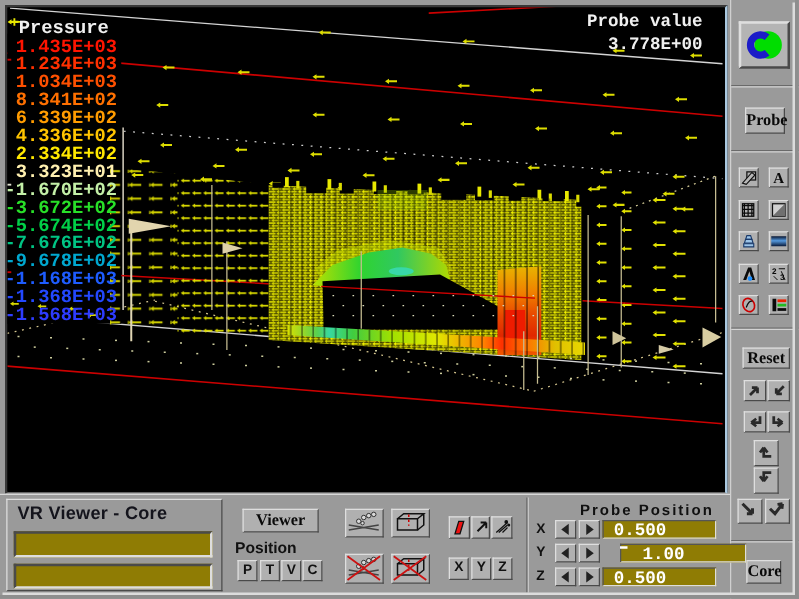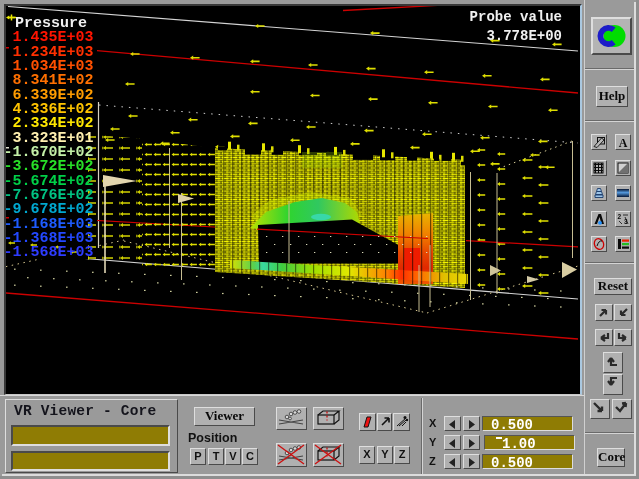--- a/index.html
+++ b/index.html
@@ -365,21 +365,21 @@
 <div class="groove" style="left:585px; top:120px; width:54px;"></div>
 <div class="groove" style="left:585px; top:262px; width:54px;"></div>
 <div class="groove" style="left:585px; top:432px; width:54px;"></div>
 
 <div class="abs raised" style="left:591px; top:17px; width:41px; height:38px; background:#b4b4b4;">
 <svg width="37" height="34" viewBox="0 0 37 34">
 <circle cx="21.5" cy="17" r="11" fill="#00dd00"></circle>
 <path d="M22.6 8.6 A 11 11 0 1 0 22.6 25.4 L 18.8 21 A 5.2 5.2 0 1 1 18.8 13 Z" fill="#1c1cc8"></path>
 </svg></div>
 
-<div class="abs raised1 btxt" style="left:596px; top:86px; width:32px; height:21px; font-size:13px; text-align:center; line-height:18px; background:#b0b0b0;">Help</div>
+<div class="abs raised1 btxt" style="left:596px; top:86px; width:32px; height:21px; font-size:13px; text-align:center; line-height:18px; background:#b0b0b0;">Probe</div>
 
 <div class="abs raised1" style="left:591px; top:134px; width:16px; height:16px; background:#b0b0b0;"><svg width="14" height="14" viewBox="0 0 14 14">
         <rect x="5.5" y="2.5" width="7" height="6.5" fill="none" stroke="#111"></rect>
         <path d="M2 11.5 L9.5 3 l2.5 2 L5 12.5 Z" fill="#b8b8b8" stroke="#111" stroke-width="0.9"></path>
       </svg></div>
 <div class="abs raised1" style="left:615px; top:134px; width:16px; height:16px; background:#b0b0b0;"><svg width="14" height="14" viewBox="0 0 14 14">
         <text x="7" y="11.5" font-family="Liberation Serif" font-weight="bold" font-size="12px" text-anchor="middle" fill="#0a0a0a">A</text>
       </svg></div>
 <div class="abs raised1" style="left:591px; top:160px; width:16px; height:16px; background:#b0b0b0;"><svg width="14" height="14" viewBox="0 0 14 14">
         <path d="M3.5 2 V12 M6.5 2 V12 M9.5 2 V12 M2 3.5 H11 M2 6.5 H11 M2 9.5 H11" stroke="#0a0a0a" stroke-width="1" fill="none"></path>
@@ -453,21 +453,21 @@
       </svg></div>
 <div class="abs raised1" style="left:612px; top:399px; width:20px; height:20px; background:#b0b0b0;"><svg width="18" height="18" viewBox="0 0 18 18">
         <path d="M3 7 L7 11 L13 3 M13 3 l-4 0.5 M13 3 l-0.5 4" stroke="#2a2a2a" stroke-width="2.4" fill="none"></path>
       </svg></div>
 
 <div class="abs raised1 btxt" style="left:597px; top:448px; width:28px; height:19px; font-size:13px; text-align:center; line-height:16px; background:#b0b0b0;">Core</div>
 
 <div class="abs" style="left:0; top:395px; width:584px; height:84px; background:#9a9a9a; border-top:1px solid #d8d8d8;"></div>
 
 <div class="abs raised1" style="left:5px; top:399px; width:173px; height:74px; background:#9a9a9a;"></div>
-<div class="abs" style="left:14px; top:403px; font-family:Liberation Mono, monospace; font-weight:bold; font-size:14.5px; color:#14141c; letter-spacing:0.2px;">VR Viewer - Core</div>
+<div class="abs" style="left:14px; top:403px; font-family:Liberation Sans, sans-serif; font-weight:bold; font-size:14.5px; color:#14141c; letter-spacing:0.2px;">VR Viewer - Core</div>
 <div class="abs sunken olive" style="left:11px; top:425px; width:159px; height:21px;"></div>
 <div class="abs sunken olive" style="left:11px; top:451px; width:159px; height:20px;"></div>
 
 <div class="abs raised1 btxt" style="left:194px; top:407px; width:61px; height:19px; font-size:13px; text-align:center; line-height:16px; background:#b0b0b0;">Viewer</div>
 <div class="abs lbl" style="left:188px; top:431px; font-size:12.5px;">Position</div>
 <div class="abs raised1" style="left:190px; top:448px; width:16px; height:17px; background:#b0b0b0; font-weight:bold; font-size:11px; color:#111; text-align:center; line-height:14px;">P</div>
 <div class="abs raised1" style="left:208px; top:448px; width:16px; height:17px; background:#b0b0b0; font-weight:bold; font-size:11px; color:#111; text-align:center; line-height:14px;">T</div>
 <div class="abs raised1" style="left:225px; top:448px; width:16px; height:17px; background:#b0b0b0; font-weight:bold; font-size:11px; color:#111; text-align:center; line-height:14px;">V</div>
 <div class="abs raised1" style="left:242px; top:448px; width:16px; height:17px; background:#b0b0b0; font-weight:bold; font-size:11px; color:#111; text-align:center; line-height:14px;">C</div>
 
@@ -517,38 +517,39 @@
         <path d="M3 12 L12 4 M5 12 l7 -6 M8 12 l4 -4" stroke="#111" stroke-width="1"></path>
         <circle cx="11" cy="3.5" r="1.5" fill="#111"></circle>
         <circle cx="13" cy="6" r="1.2" fill="#111"></circle>
       </svg></div>
 <div class="abs raised1" style="left:359px; top:446px; width:16px; height:18px; background:#b0b0b0; font-weight:bold; font-size:11px; color:#111; text-align:center; line-height:15px;">X</div>
 <div class="abs raised1" style="left:377px; top:446px; width:16px; height:18px; background:#b0b0b0; font-weight:bold; font-size:11px; color:#111; text-align:center; line-height:15px;">Y</div>
 <div class="abs raised1" style="left:394px; top:446px; width:16px; height:18px; background:#b0b0b0; font-weight:bold; font-size:11px; color:#111; text-align:center; line-height:15px;">Z</div>
 
 <div class="abs" style="left:421px; top:398px; width:2px; height:76px; border-left:1px solid #6a6a6a; border-right:1px solid #d4d4d4;"></div>
 
+<div class="abs lbl" style="left:464px; top:401px; font-size:12px; letter-spacing:1.6px;">Probe Position</div>
 <div class="abs lbl" style="left:429px; top:417px; font-size:11px;">X</div>
 <div class="abs raised1" style="left:444px; top:416px; width:17px; height:15px; background:#b0b0b0;"><svg width="15" height="13">
         <polygon points="10,2 10,11 4,6.5" fill="#222"></polygon>
       </svg></div>
 <div class="abs raised1" style="left:463px; top:416px; width:17px; height:15px; background:#b0b0b0;"><svg width="15" height="13">
         <polygon points="5,2 5,11 11,6.5" fill="#222"></polygon>
       </svg></div>
 <div class="abs olive" style="left:482px; top:416px; width:91px; height:15px; border:1px solid #555; border-bottom-color:#ddd; border-right-color:#ddd;">
       <span style="position:absolute; left:8px; top:0px; font-family:'Liberation Mono',monospace; font-weight:bold; font-size:14px; color:#fff;">0.500</span>
     </div>
 <div class="abs lbl" style="left:429px; top:436px; font-size:11px;">Y</div>
 <div class="abs raised1" style="left:444px; top:435px; width:17px; height:15px; background:#b0b0b0;"><svg width="15" height="13">
         <polygon points="10,2 10,11 4,6.5" fill="#222"></polygon>
       </svg></div>
 <div class="abs raised1" style="left:463px; top:435px; width:17px; height:15px; background:#b0b0b0;"><svg width="15" height="13">
         <polygon points="5,2 5,11 11,6.5" fill="#222"></polygon>
       </svg></div>
-<div class="abs olive" style="left:484px; top:435px; width:91px; height:15px; border:1px solid #555; border-bottom-color:#ddd; border-right-color:#ddd;">
+<div class="abs olive" style="left:496px; top:435px; width:101px; height:15px; border:1px solid #555; border-bottom-color:#ddd; border-right-color:#ddd;">
       <span style="position:absolute; left:17px; top:0px; font-family:'Liberation Mono',monospace; font-weight:bold; font-size:14px; color:#fff;">1.00</span>
     </div>
 <div class="abs lbl" style="left:429px; top:455px; font-size:11px;">Z</div>
 <div class="abs raised1" style="left:444px; top:454px; width:17px; height:15px; background:#b0b0b0;"><svg width="15" height="13">
         <polygon points="10,2 10,11 4,6.5" fill="#222"></polygon>
       </svg></div>
 <div class="abs raised1" style="left:463px; top:454px; width:17px; height:15px; background:#b0b0b0;"><svg width="15" height="13">
         <polygon points="5,2 5,11 11,6.5" fill="#222"></polygon>
       </svg></div>
 <div class="abs olive" style="left:482px; top:454px; width:91px; height:15px; border:1px solid #555; border-bottom-color:#ddd; border-right-color:#ddd;">

